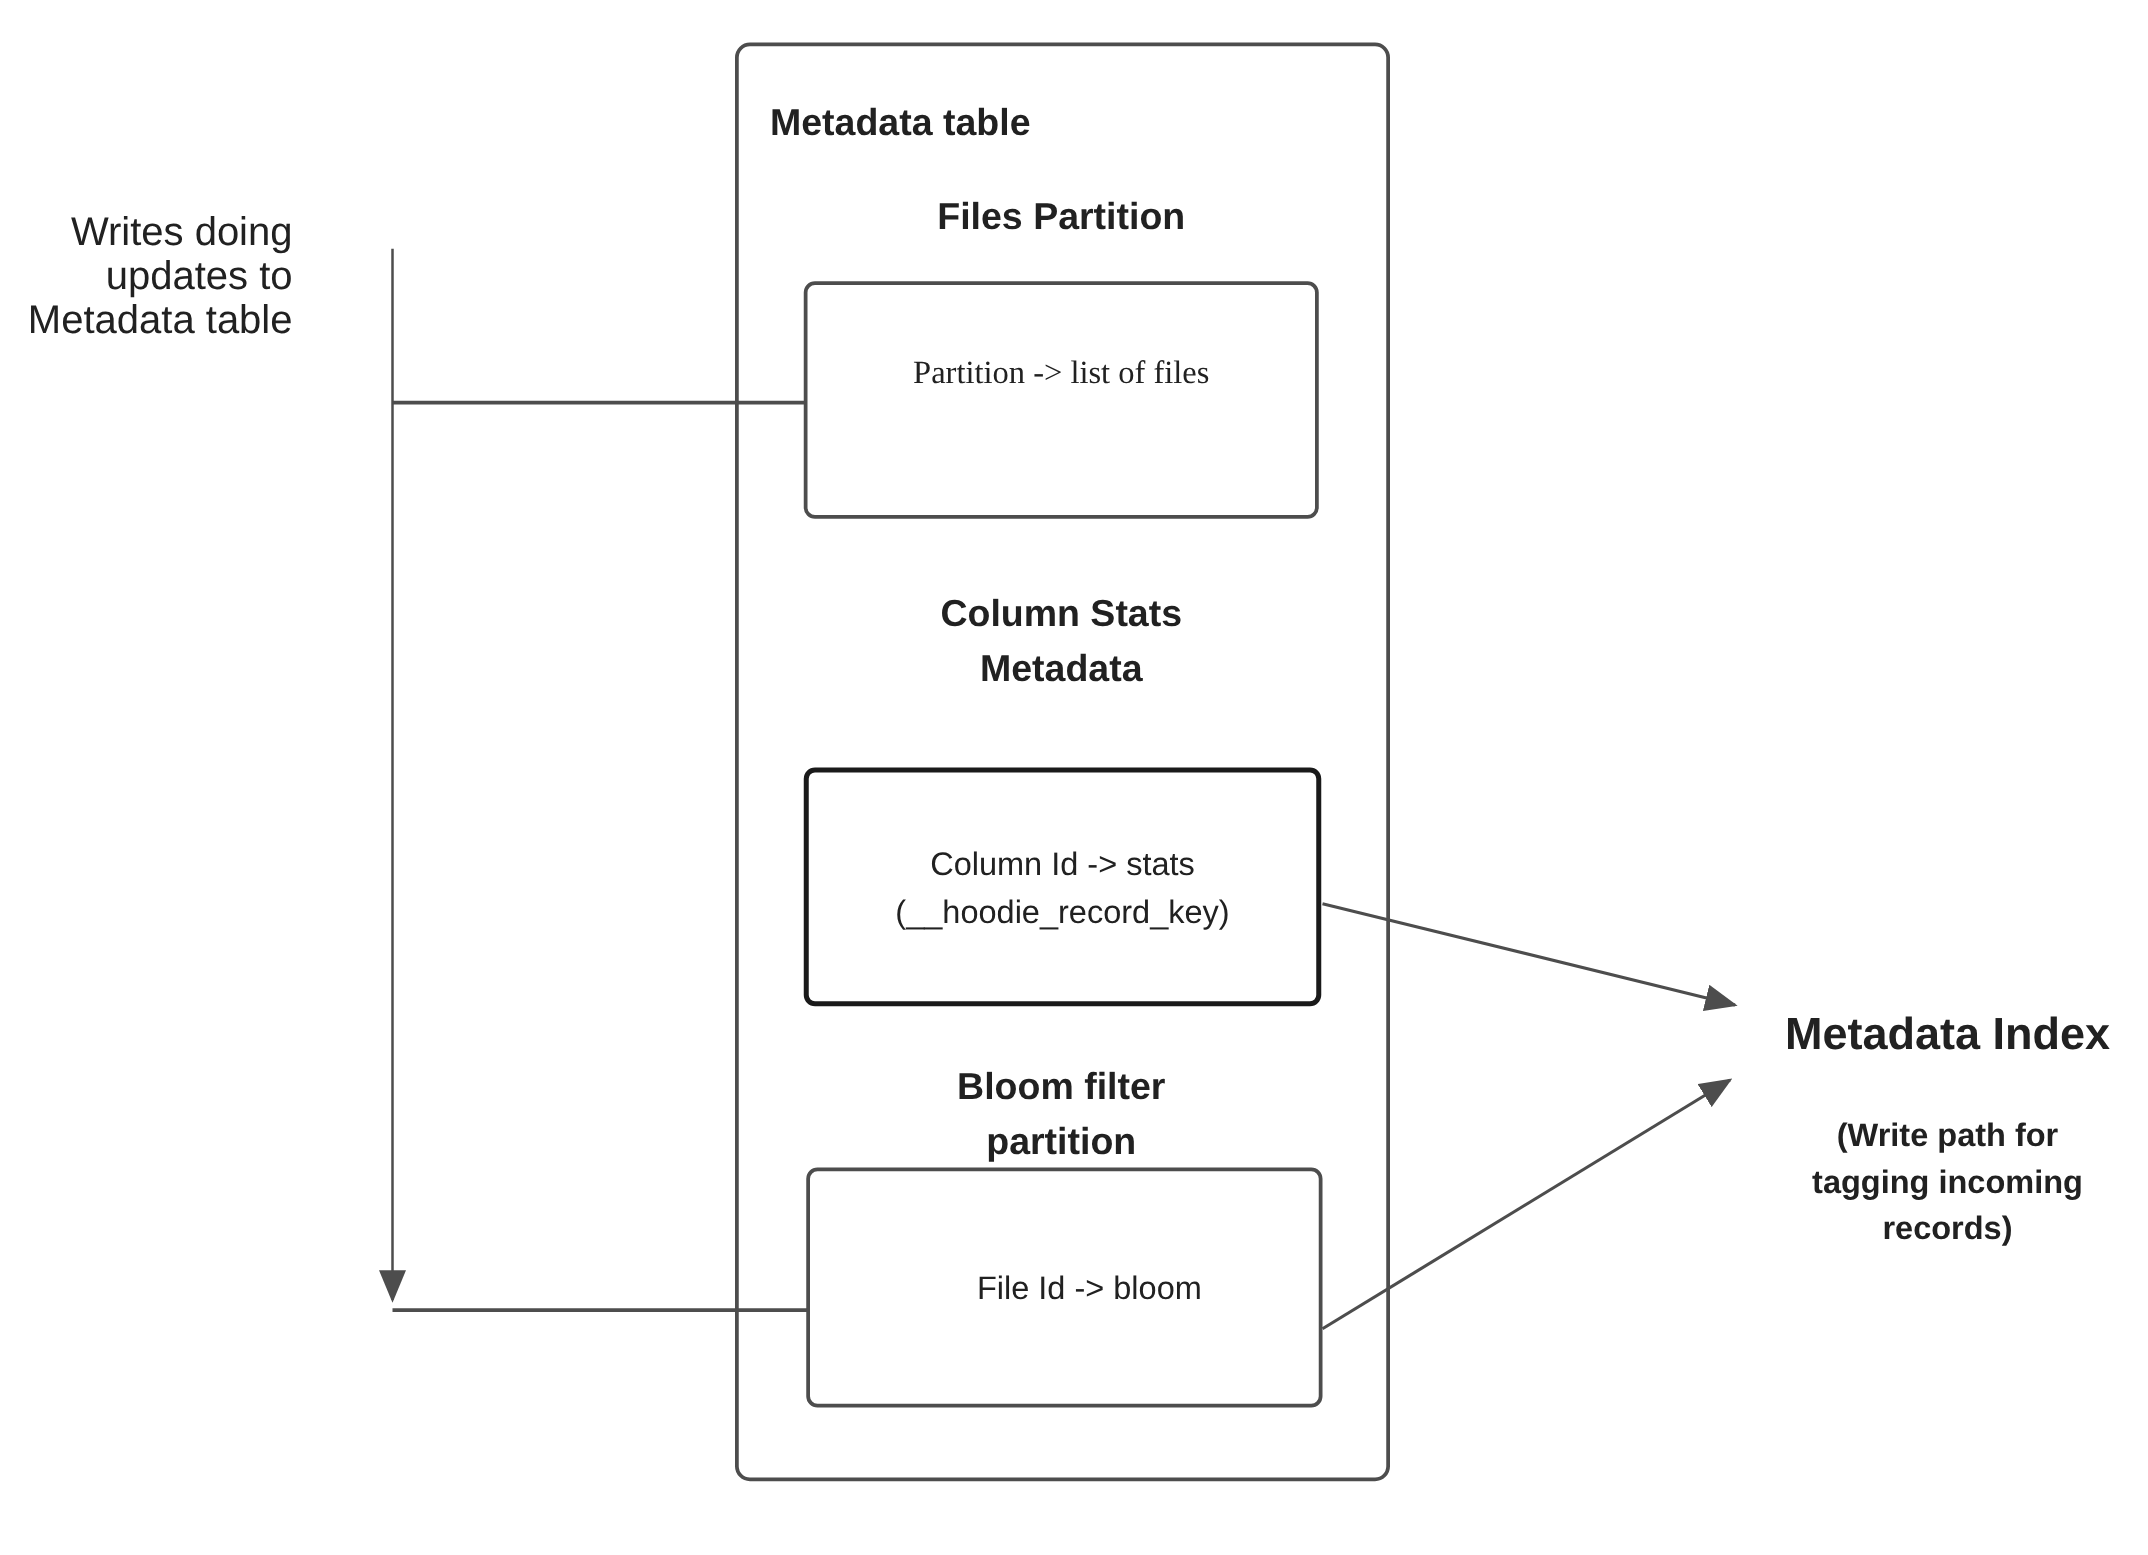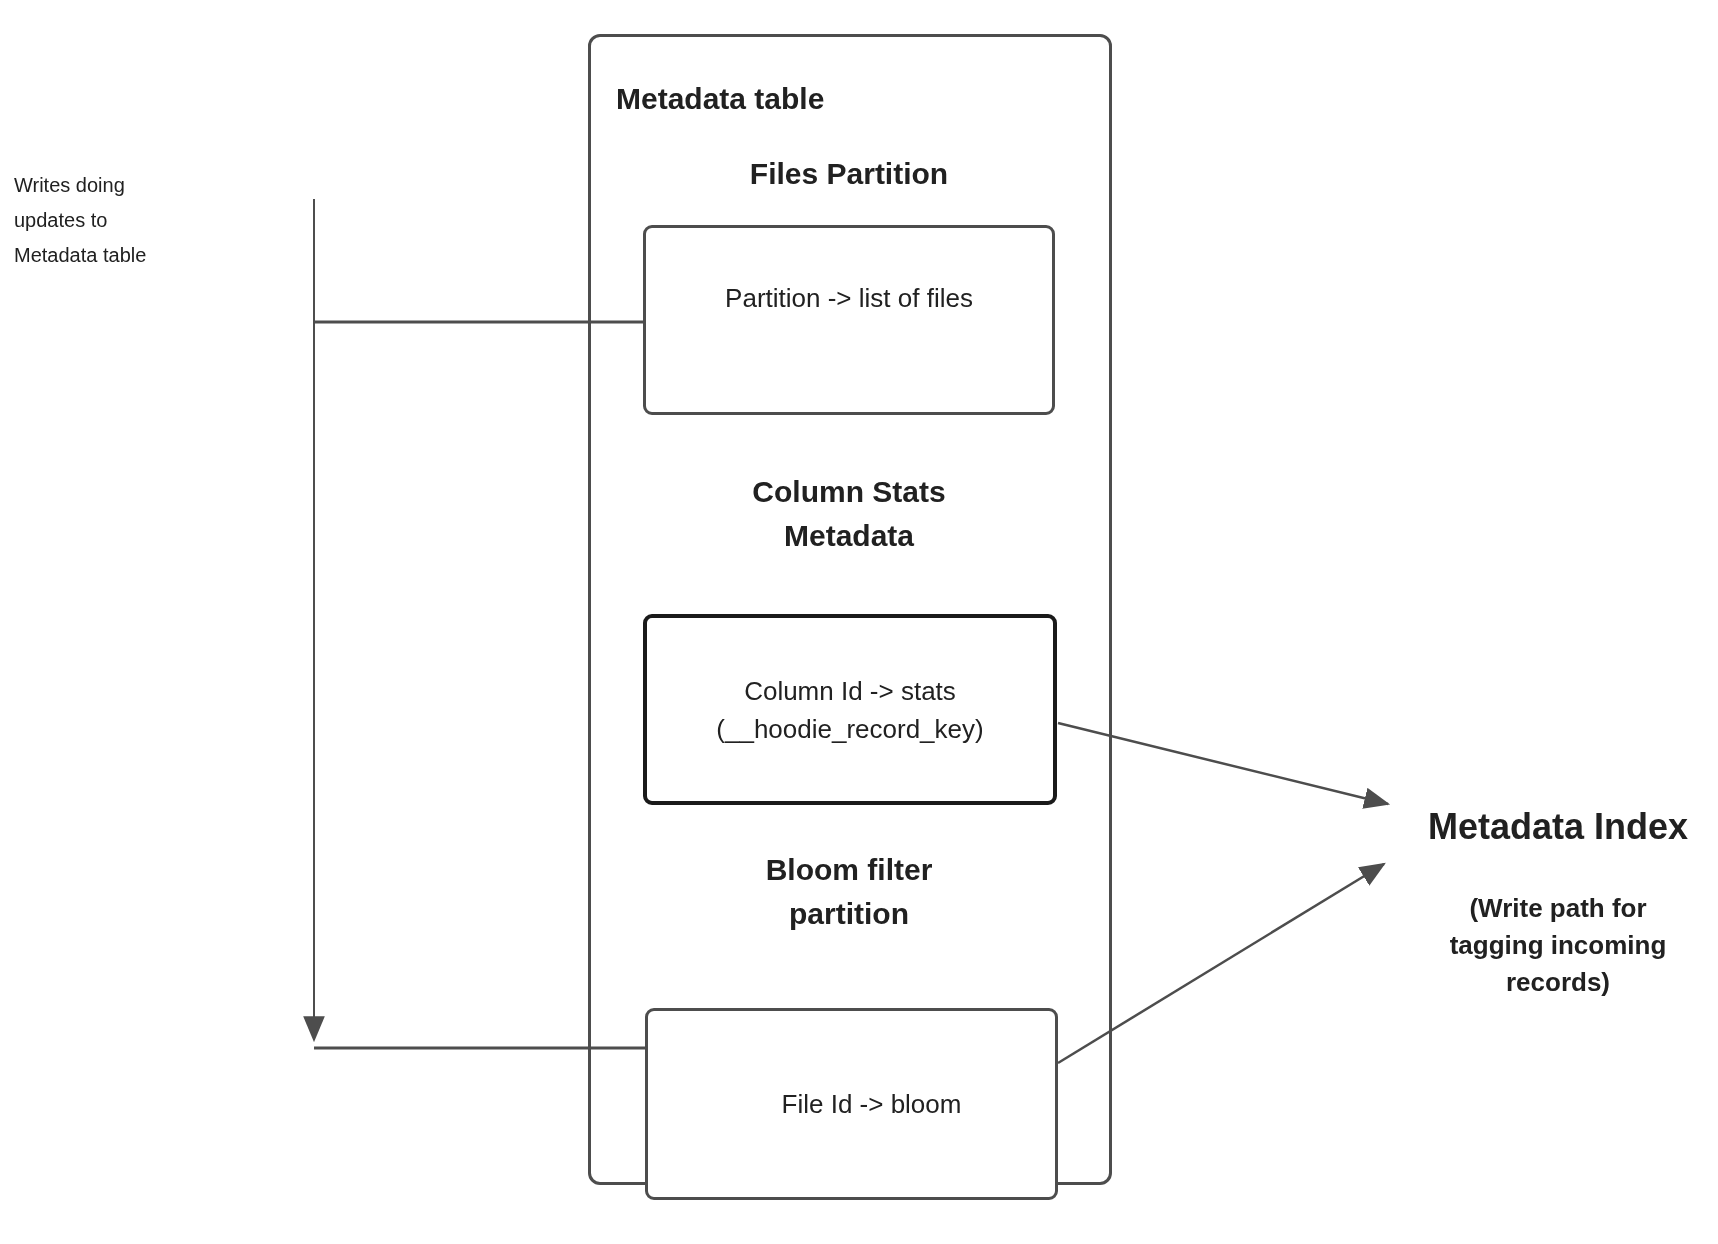--- a/index.html
+++ b/index.html
@@ -9,44 +9,44 @@
   html,body{margin:0;padding:0;background:var(--background);}
   #canvas{
     position:relative; width:1718px; height:1244px; overflow:hidden;
     background:var(--background);
     font-family:"Liberation Sans", sans-serif;
     color:var(--text);
   }
   #canvas *{box-sizing:border-box;}
   .abs{position:absolute;}
   .note{
-    font-size:20px; line-height:35px; text-align:left; white-space:pre-line;
+    font-size:32px; line-height:35px; text-align:right; white-space:pre-line;
   }
   .outer-box{
     left:588px; top:34px; width:524px; height:1151px;
     border:3px solid var(--box_border); border-radius:12px; background:transparent;
   }
   .table-title{
     left:616px; top:82px; font-size:30px; font-weight:bold; white-space:pre;
   }
   .part-heading{
     left:643px; width:412px; text-align:center; font-size:30px; font-weight:bold;
     line-height:44px; white-space:pre-line;
   }
   .h-files{top:152px;}
   .h-colstats{top:470px;}
   .h-bloom{top:848px;}
   .part-box{
     background:#fff; border:3px solid var(--box_border); border-radius:9px;
     display:flex; align-items:center; justify-content:center;
     font-size:26px; line-height:38px; text-align:center; white-space:pre-line;
   }
-  .b-files{left:643px; top:225px; width:412px; height:190px; padding-bottom:44px;}
+  .b-files{left:643px; top:225px; width:412px; height:190px; padding-bottom:44px;font-family:Liberation Serif, serif;}
   .b-colstats{left:643px; top:614px; width:414px; height:191px; border:4px solid var(--dark_border);}
-  .b-bloom{left:645px; top:1008px; width:413px; height:192px;padding-left:40px;}
+  .b-bloom{left:645px; top:934px; width:413px; height:192px;padding-left:40px;}
   .index-title{
     left:1400px; top:806px; width:316px; text-align:center;
     font-size:36px; font-weight:bold; white-space:pre;
   }
   .index-subtitle{
     left:1407px; top:890px; width:302px; text-align:center;
     font-size:26px; line-height:37px; white-space:pre-line;font-weight:bold;
   }
   svg.overlay{position:absolute; left:0; top:0; pointer-events:none;}
   svg.overlay line{stroke:var(--line); fill:none;}

